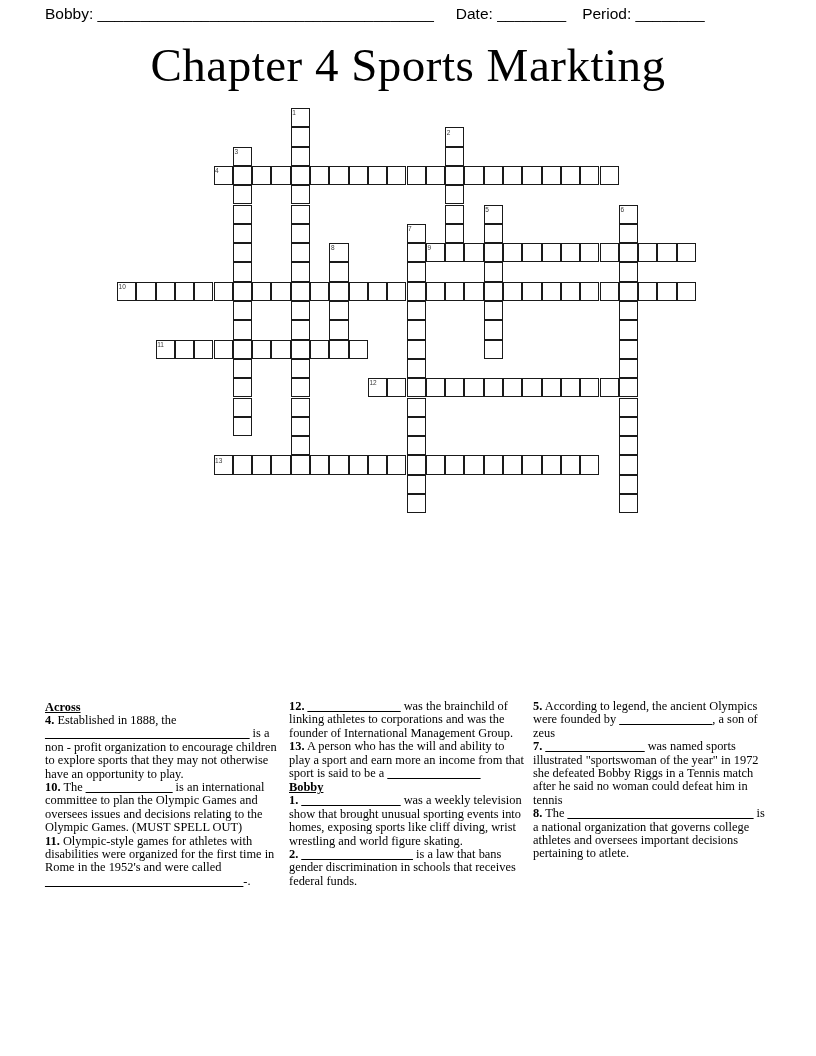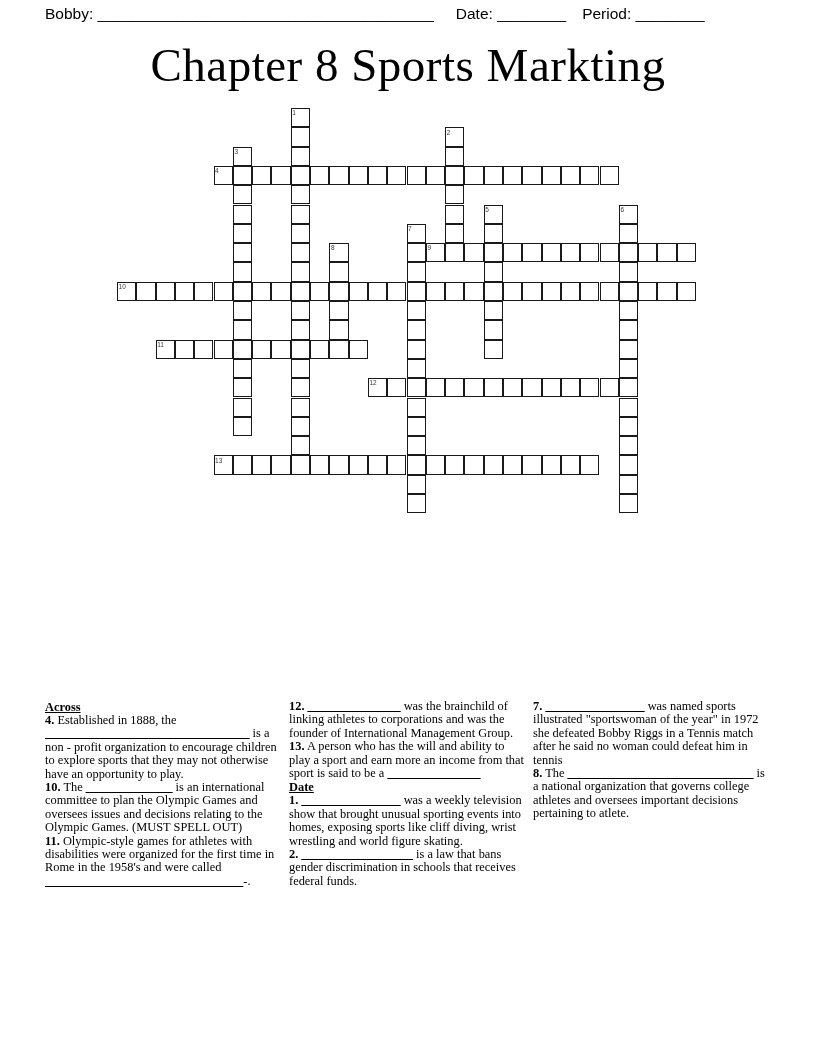--- a/index.html
+++ b/index.html
@@ -111,21 +111,21 @@
 <body>
 
 <div class="header-row">
   <span class="hdr-field"><span class="hdr-label">Bobby:</span><span> </span><span class="hdr-rule">_______________________________________</span></span>
   <span class="hdr-gap-a"></span>
   <span class="hdr-field"><span class="hdr-label">Date:</span><span> </span><span class="hdr-rule">________</span></span>
   <span class="hdr-gap-b"></span>
   <span class="hdr-field"><span class="hdr-label">Period:</span><span> </span><span class="hdr-rule">________</span></span>
 </div>
 
-<div class="title">Chapter 8 Sports Markting</div>
+<div class="title">Chapter 4 Sports Markting</div>
 
 <div id="grid-layer">
     <div class="xw-cell" style="left: 290.7px; top: 108px; width: 19.3px; height: 19.3px;"></div>
     <div class="xw-cell" style="left: 290.7px; top: 127.3px; width: 19.3px; height: 19.3px;"></div>
     <div class="xw-cell" style="left: 290.7px; top: 146.6px; width: 19.3px; height: 19.3px;"></div>
     <div class="xw-cell" style="left: 290.7px; top: 165.9px; width: 19.3px; height: 19.3px;"></div>
     <div class="xw-cell" style="left: 290.7px; top: 185.2px; width: 19.3px; height: 19.3px;"></div>
     <div class="xw-cell" style="left: 290.7px; top: 204.5px; width: 19.3px; height: 19.3px;"></div>
     <div class="xw-cell" style="left: 290.7px; top: 223.8px; width: 19.3px; height: 19.3px;"></div>
     <div class="xw-cell" style="left: 290.7px; top: 243.1px; width: 19.3px; height: 19.3px;"></div>
@@ -312,33 +312,34 @@
     <div class="xw-num" style="left: 369.5px; top: 379.4px;">12</div>
     <div class="xw-num" style="left: 215.1px; top: 456.6px;">13</div>
   </div>
 
 <div class="clues">
   <div class="clue-col col-1">
     <div class="clues-heading">Across</div>
     <div id="col1-body">
         <p class="clue"><b>4.</b> <span>Established in 1888, the </span><span class="blank">_________________________________</span><span> is a non - profit organization to encourage children to explore sports that they may not otherwise have an opportunity to play.</span></p>
         <p class="clue"><b>10.</b> <span>The </span><span class="blank">______________</span><span> is an international committee to plan the Olympic Games and oversees issues and decisions relating to the Olympic Games. (MUST SPELL OUT)</span></p>
-        <p class="clue"><b>11.</b> <span>Olympic-style games for athletes with disabilities were organized for the first time in Rome in the 1958's and were called </span><span class="blank">________________________________</span><span>-.</span></p>
+        <p class="clue"><b>11.</b> <span>Olympic-style games for athletes with disabilities were organized for the first time in Rome in the 1952's and were called </span><span class="blank">________________________________</span><span>-.</span></p>
       </div>
   </div>
   <div class="clue-col col-2">
     <div id="col2-body-top">
         <p class="clue"><b>12.</b> <span class="blank">_______________</span><span> was the brainchild of linking athletes to corporations and was the founder of International Management Group.</span></p>
         <p class="clue"><b>13.</b> <span>A person who has the will and ability to play a sport and earn more an income from that sport is said to be a </span><span class="blank">_______________</span></p>
       </div>
-    <div class="clues-heading">Date</div>
+    <div class="clues-heading">Bobby</div>
     <div id="col2-body-bottom">
         <p class="clue"><b>1.</b> <span class="blank">________________</span><span> was a weekly television show that brought unusual sporting events into homes, exposing sports like cliff diving, wrist wrestling and world figure skating.</span></p>
         <p class="clue"><b>2.</b> <span class="blank">__________________</span><span> is a law that bans gender discrimination in schools that receives federal funds.</span></p>
       </div>
   </div>
   <div class="clue-col col-3">
     <div id="col3-body">
+        <p class="clue"><b>5.</b> <span>According to legend, the ancient Olympics were founded by </span><span class="blank">_______________</span><span>, a son of zeus</span></p>
         <p class="clue"><b>7.</b> <span class="blank">________________</span><span> was named sports illustrated "sportswoman of the year" in 1972 she defeated Bobby Riggs in a Tennis match after he said no woman could defeat him in tennis</span></p>
         <p class="clue"><b>8.</b> <span>The </span><span class="blank">______________________________</span><span> is a national organization that governs college athletes and oversees important decisions pertaining to atlete.</span></p>
       </div>
   </div>
 </div>
 
 </body></html>

